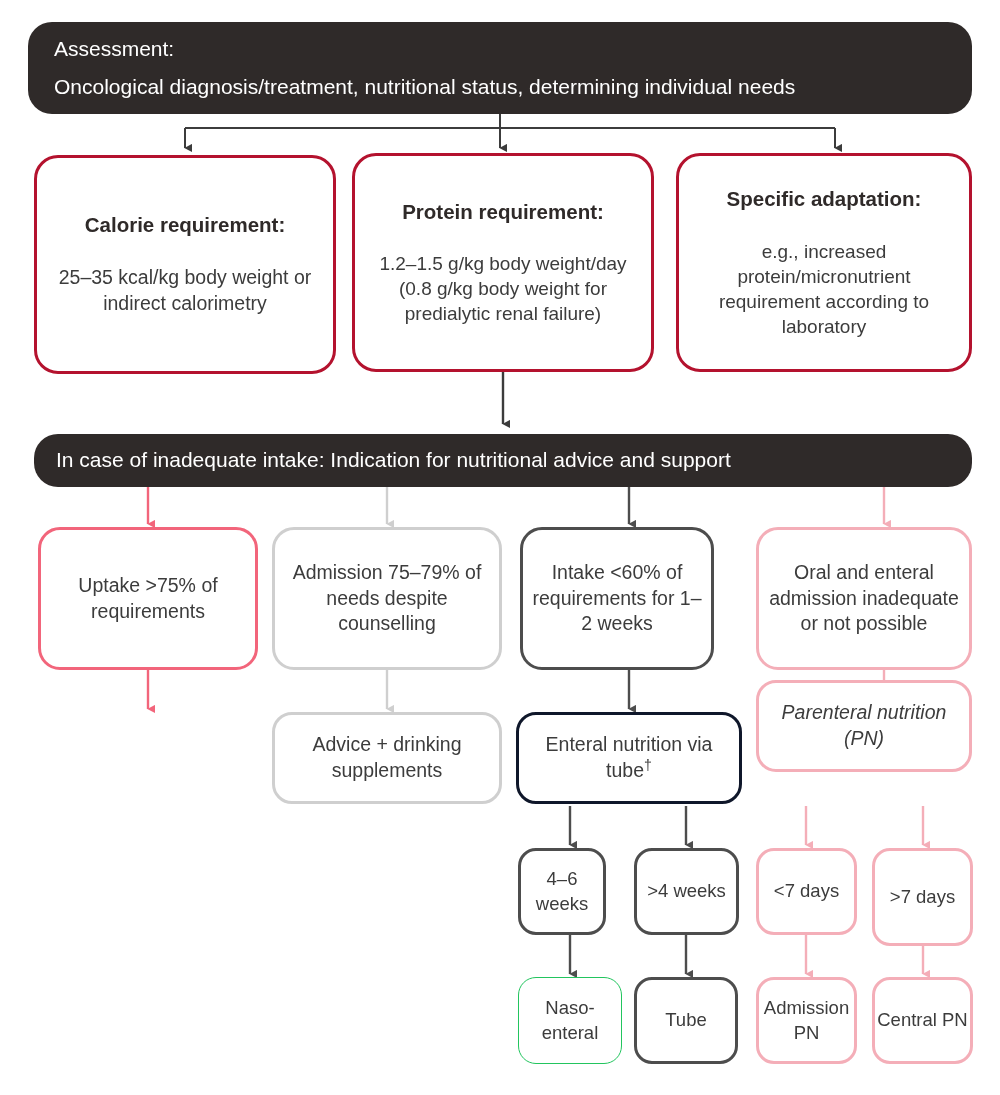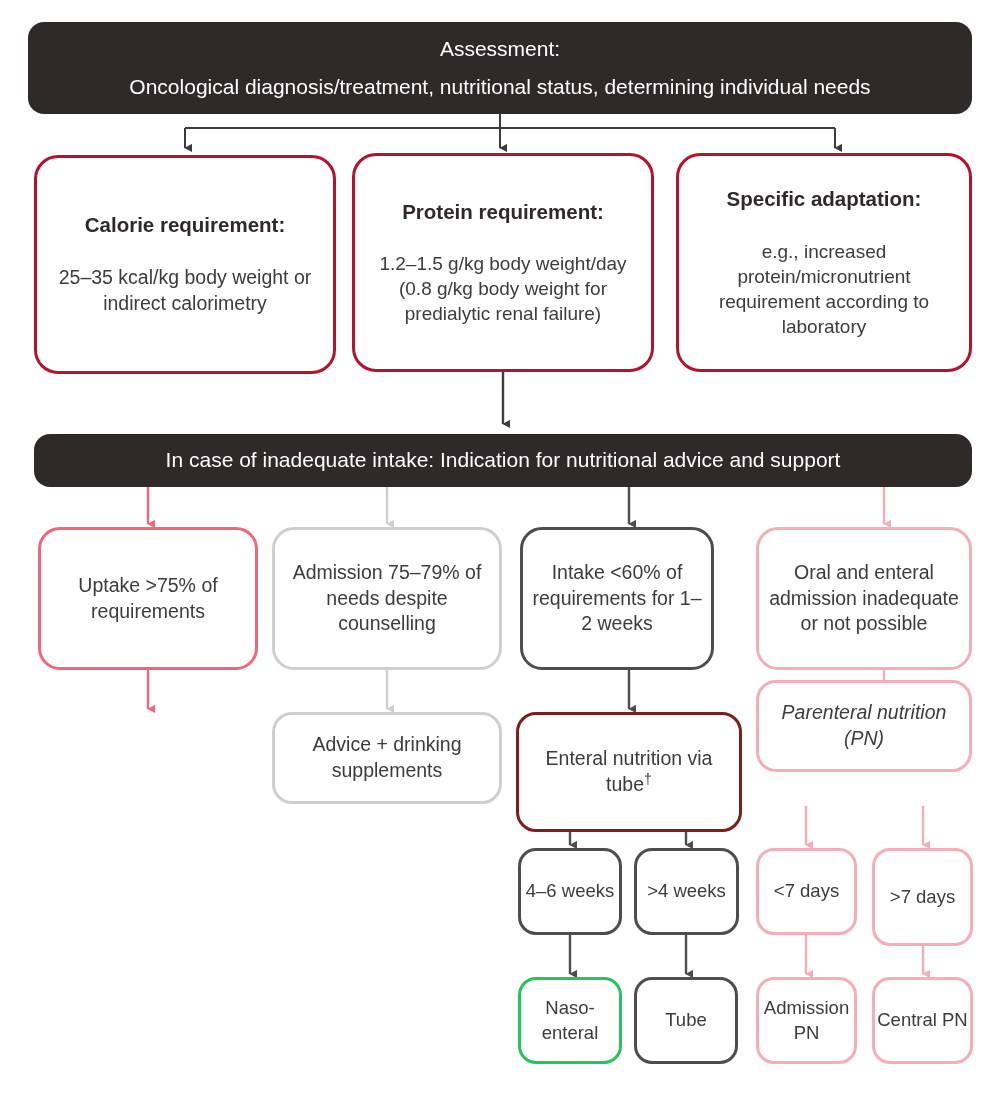--- a/index.html
+++ b/index.html
@@ -34,26 +34,26 @@
     align-items: center;
     justify-content: center;
     text-align: center;
     background: #ffffff;
   }
   .banner {
     position: absolute;
     box-sizing: border-box;
     display: flex;
     flex-direction: column;
-    align-items: center;
+    align-items: flex-start;
     justify-content: center;
     text-align: center;
     background: #2f2a29;
     color: #ffffff;
-    border-radius: 16px;
+    border-radius: 24px;
     gap: 11px;
   }
   .banner .line {
     display: block;
     line-height: 1.28;
   }
   .title-line {
     font-size: 21px;
   }
   .node .heading {
@@ -182,33 +182,33 @@
   <div class="node plain" style="left:272px; top:527px; width:230px; height:143px; border:3px solid #cfcfcf; border-radius:22px; padding:10px 8px;">
     <span class="body">Admission 75–79% of needs despite counselling</span>
   </div>
   <div class="node plain" style="left:272px; top:712px; width:230px; height:92px; border:3px solid #cfcfcf; border-radius:20px; padding:8px 6px;">
     <span class="body">Advice + drinking supplements</span>
   </div>
 
   <div class="node plain" style="left:520px; top:527px; width:194px; height:143px; border:3px solid #4d4d4d; border-radius:22px; padding:10px 8px;">
     <span class="body">Intake &lt;60% of requirements for 1–2 weeks</span>
   </div>
-  <div class="node plain" style="left:516px; top:712px; width:226px; height:120px; border:3px solid #7f1d1d; border-radius:20px; padding:8px 4px;">
+  <div class="node plain" style="left:516px; top:712px; width:226px; height:92px; border:3px solid #0f172a; border-radius:20px; padding:8px 4px;">
     <span class="body">
       <span>Enteral nutrition via tube</span><sup class="dagger">†</sup>
     </span>
   </div>
 
-  <div class="node tiny" style="left:518px; top:848px; width:104px; height:87px; border:3px solid #4d4d4d; border-radius:18px; padding:6px 4px;">
+  <div class="node tiny" style="left:518px; top:848px; width:88px; height:87px; border:3px solid #4d4d4d; border-radius:18px; padding:6px 4px;">
     <span class="body">4–6 weeks</span>
   </div>
   <div class="node tiny" style="left:634px; top:848px; width:105px; height:87px; border:3px solid #4d4d4d; border-radius:18px; padding:6px 4px;">
     <span class="body">&gt;4 weeks</span>
   </div>
-  <div class="node tiny" style="left:518px; top:977px; width:104px; height:87px; border:3px solid #22c55e; border-radius:18px; padding:6px 2px;">
+  <div class="node tiny" style="left:518px; top:977px; width:104px; height:87px; border:1px solid #22c55e; border-radius:18px; padding:6px 2px;">
     <span class="body">Naso-enteral</span>
   </div>
   <div class="node tiny" style="left:634px; top:977px; width:104px; height:87px; border:3px solid #4d4d4d; border-radius:18px; padding:6px 2px;">
     <span class="body">Tube</span>
   </div>
 
   <div class="node plain" style="left:756px; top:527px; width:216px; height:143px; border:3px solid #f4aeb8; border-radius:22px; padding:10px 8px;">
     <span class="body">Oral and enteral admission inadequate or not possible</span>
   </div>
   <div class="node plain" style="left:756px; top:680px; width:216px; height:92px; border:3px solid #f4aeb8; border-radius:20px; padding:8px 4px;font-style:italic;">

